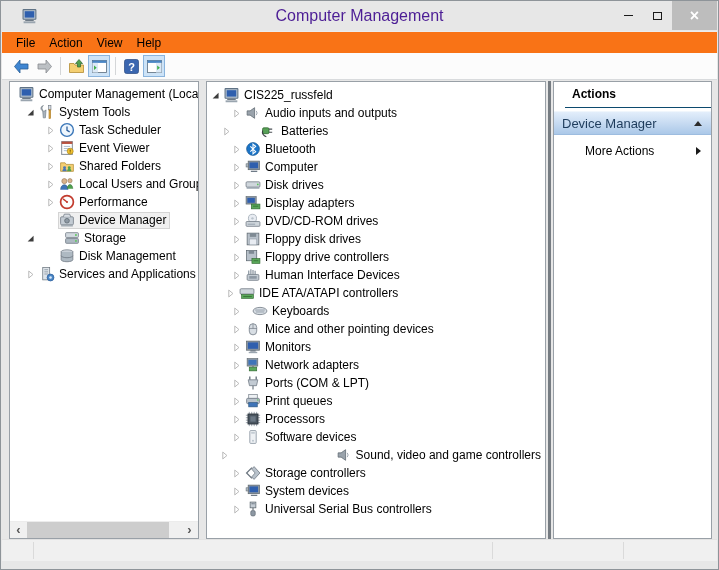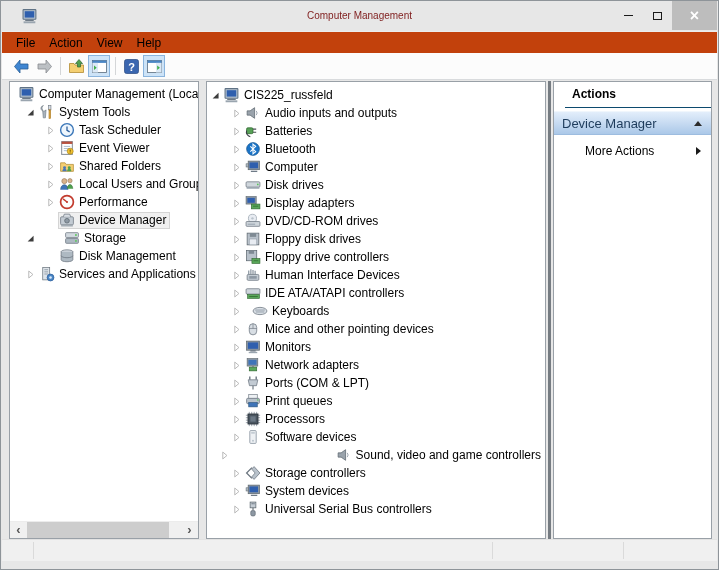--- a/index.html
+++ b/index.html
@@ -2,30 +2,30 @@
 <html><head>
 <meta charset="utf-8">
 <style>
   html,body{margin:0;padding:0;background:#fff;}
   body{width:719px;height:570px;font-family:"Liberation Sans","DejaVu Sans",sans-serif;font-size:12px;color:#000;}
   .window{position:relative;width:719px;height:570px;background:#e7e7e7;border:1px solid #8e9499;box-sizing:border-box;overflow:hidden;}
 
   
   .titlebar{position:absolute;top:0;left:0;right:0;height:30px;}
   .app-icon{position:absolute;left:21px;top:7px;width:16px;height:16px;}
-  .title{position:absolute;left:0;right:0;top:0;height:30px;line-height:30px;text-align:center;font-size:10px;color:#7f1d1d;}
+  .title{position:absolute;left:0;right:0;top:0;height:30px;line-height:30px;text-align:center;font-size:16px;color:#4c1d95;}
   .controls{position:absolute;right:1px;top:0;height:29px;display:flex;align-items:stretch;}
   .ctl{width:29px;display:flex;align-items:center;justify-content:center;}
   .ctl.close{width:45px;background:#bdbdbd;}
   .min-glyph{width:9px;height:1px;background:#1a1a1a;}
   .max-glyph{width:9px;height:8px;border:1px solid #1a1a1a;box-sizing:border-box;}
   .close-glyph{color:#fff;font-size:16px;font-weight:bold;line-height:16px;}
 
   
-  .menubar{position:absolute;top:30px;left:1px;right:1px;height:22px;background:#c2410c;border-top:1px solid #ececec;display:flex;align-items:center;padding-left:7px;box-sizing:border-box;}
+  .menubar{position:absolute;top:30px;left:1px;right:1px;height:22px;background:#f97316;border-top:1px solid #ececec;display:flex;align-items:center;padding-left:7px;box-sizing:border-box;}
   .menu-item{padding:2px 7px;font-size:12px;}
 
   
   .toolbar{position:absolute;top:52px;left:1px;right:1px;height:27px;background:#fcfcfc;border-bottom:1px solid #d9dbdd;display:flex;align-items:center;padding-left:8px;box-sizing:border-box;}
   .tb-btn{width:22px;height:22px;display:flex;align-items:center;justify-content:center;border:1px solid transparent;margin-right:1px;box-sizing:border-box;}
   .tb-btn.toggled{background:#cde3f7;border-color:#8ab4dd;}
   .tb-sep{width:1px;height:18px;background:#d4d6d8;margin:0 4px;}
 
   
   .pane{position:absolute;top:80px;height:458px;background:#fff;border:1px solid #99a0a7;box-sizing:border-box;}
@@ -359,21 +359,21 @@
           <span class="ibox">
             <span class="ticon">
               <svg width="16" height="16" viewBox="0 0 15 15">
                 <path d="M2 5.5 h2.8 L9 2.5 v10 L4.8 9.5 H2 Z" fill="#9aa3ac" stroke="#5d676f" stroke-width="0.7"></path>
                 <path d="M10.5 5.5 a3 3 0 0 1 0 4" stroke="#8d98a3" fill="none" stroke-width="0.8"></path>
               </svg>
             </span>
             <span class="tlabel">Audio inputs and outputs</span>
           </span>
         </div>
-        <div class="row" style="padding-left: 22px;">
+        <div class="row" style="padding-left: 12px; gap: 26px;">
           <span class="exp">
             <svg width="13" height="13" viewBox="0 0 15 15">
               <path d="M5.5 3.5 L10.3 7.5 L5.5 11.5 Z" fill="#fff" stroke="#b0b0b0" stroke-width="1"></path>
             </svg>
           </span>
           <span class="ibox">
             <span class="ticon">
               <svg width="16" height="16" viewBox="0 0 15 15">
                 <rect x="1.5" y="4.5" width="6" height="5.5" rx="1.2" fill="#57a057" stroke="#2e662e" stroke-width="0.7"></rect>
                 <path d="M7.5 5.8 h3 M7.5 8.7 h3" stroke="#4a4f54" stroke-width="1.1"></path>
@@ -515,21 +515,21 @@
             <span class="ticon">
               <svg width="16" height="16" viewBox="0 0 15 15">
                 <path d="M3.5 7 V3.2 M5.5 7 V2.2 M7.5 7 V2.8 M9.5 7 V3.6" stroke="#8d98a3" stroke-width="1.2"></path>
                 <rect x="2" y="7" width="11" height="5.5" rx="1" fill="#c3cbd3" stroke="#6b757f" stroke-width="0.7"></rect>
                 <rect x="4" y="8.5" width="7" height="2.5" fill="#8d98a3"></rect>
               </svg>
             </span>
             <span class="tlabel">Human Interface Devices</span>
           </span>
         </div>
-        <div class="row" style="padding-left: 22px; align-items: center;">
+        <div class="row" style="padding-left: 16px; align-items: center;">
           <span class="exp">
             <svg width="13" height="13" viewBox="0 0 15 15">
               <path d="M5.5 3.5 L10.3 7.5 L5.5 11.5 Z" fill="#fff" stroke="#b0b0b0" stroke-width="1"></path>
             </svg>
           </span>
           <span class="ibox">
             <span class="ticon">
               <svg width="16" height="16" viewBox="0 0 15 15">
                 <rect x="1" y="3.5" width="13" height="5" rx="1" fill="#cfd6dc" stroke="#6b757f" stroke-width="0.7"></rect>
                 <rect x="2.5" y="9" width="11" height="3.5" fill="#5aa85a" stroke="#2e662e" stroke-width="0.6"></rect>

